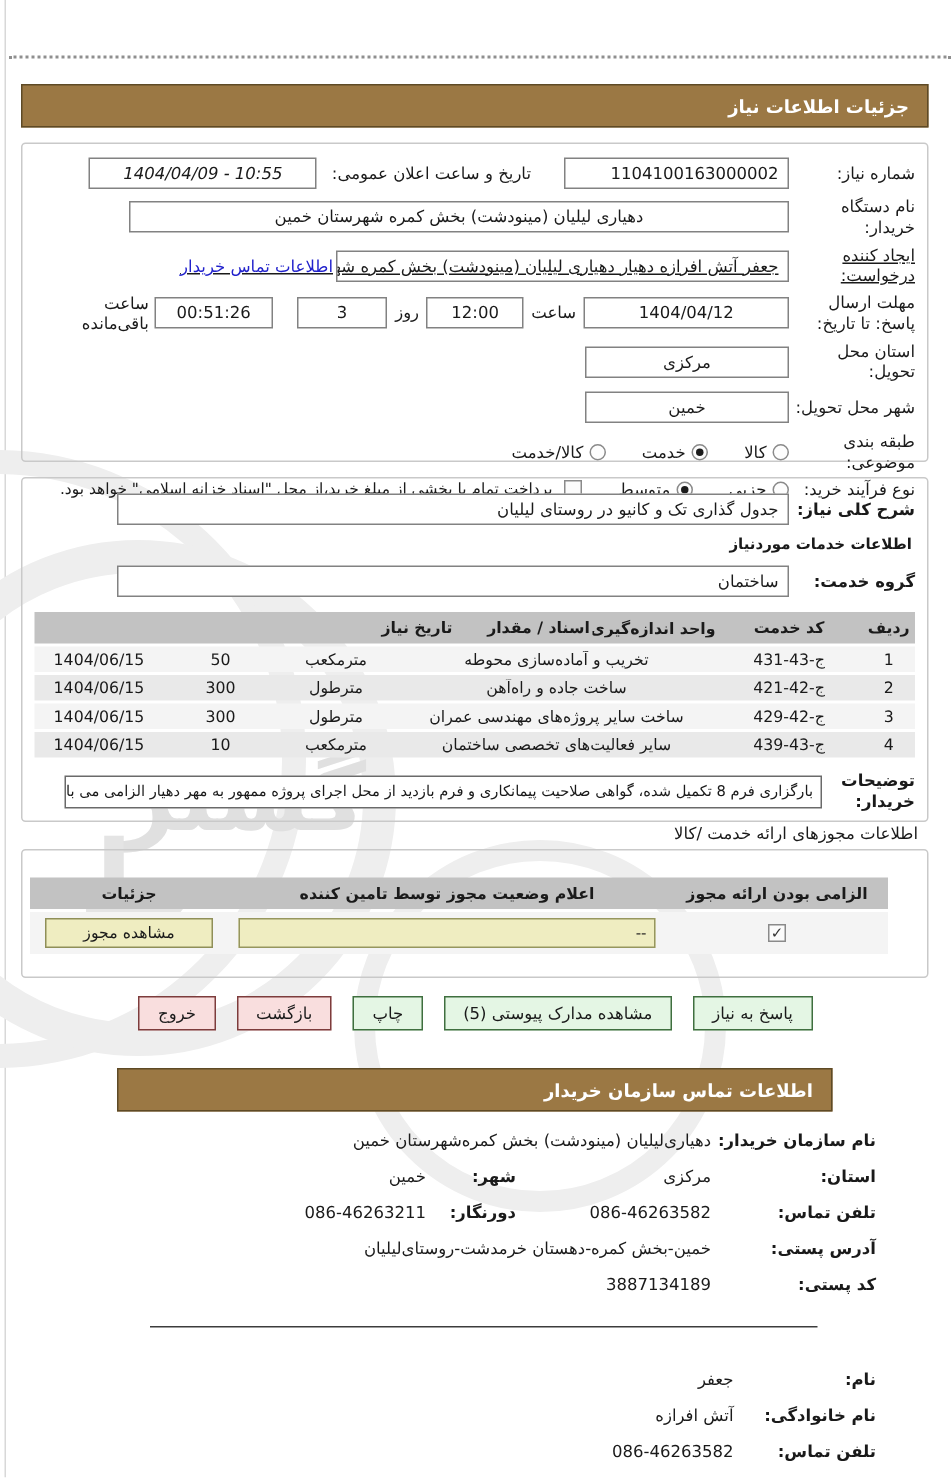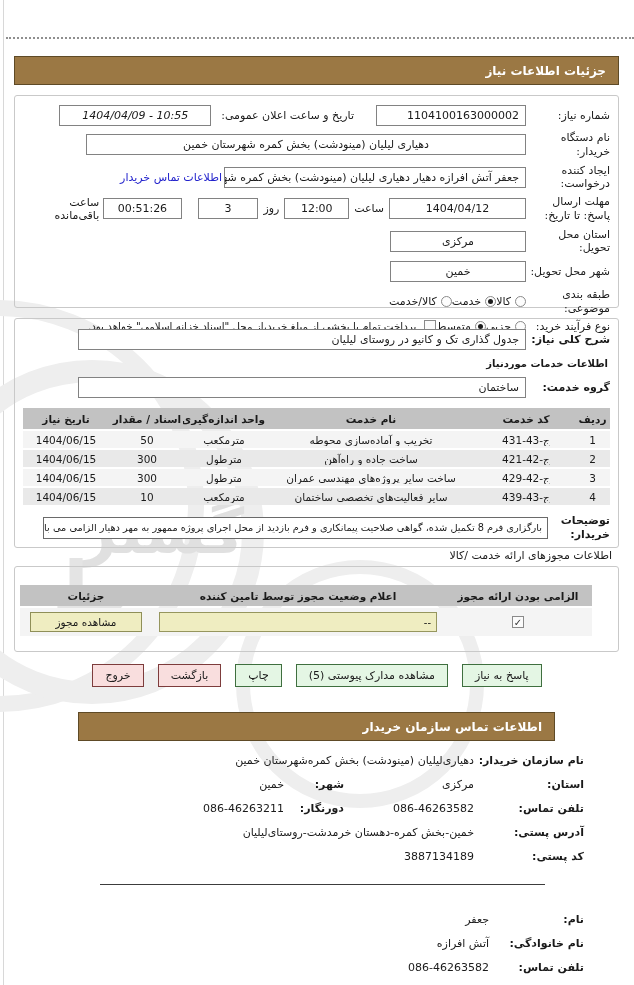--- a/index.html
+++ b/index.html
@@ -40,21 +40,21 @@
   .tbox{border:1px solid #828282;background:#ffffff;height:21px;box-sizing:border-box;
         display:flex;align-items:center;font-size:11px;padding:0 6px;white-space:nowrap;overflow:hidden;}
   .tbox.center{justify-content:center;}
   .tbox.ltr{direction:ltr;}
   .link{color:#2222cc;font-size:11px;cursor:pointer;white-space:nowrap;}
 
   .radio{width:11px;height:11px;border:1px solid #8a8a8a;border-radius:50%;background:#fdfdfd;
          flex:none;box-sizing:border-box;}
   .radio.checked{display:flex;align-items:center;justify-content:center;}
   .radio.checked i{display:block;width:5px;height:5px;background:#1c1c1c;border-radius:50%;}
-  .opt{display:flex;align-items:center;gap:4px;}
+  .opt{display:flex;align-items:center;gap:4px;margin-left:24px;}
   .cb{width:12px;height:12px;border:1px solid #8a8a8a;background:#fbfbfb;flex:none;
       display:flex;align-items:center;justify-content:center;font-size:10px;box-sizing:border-box;}
   .cb.checked::before{content:"✓";color:#333;}
 
   .heading{font-weight:bold;font-size:10px;margin:8px 2px 8px 0;}
 
   
   .tbl{margin-top:10px;}
   .t-head,.t-row{display:flex;align-items:center;}
   .t-head{background:#c2c2c2;height:21px;font-weight:bold;font-size:10.5px;}
@@ -128,21 +128,21 @@
       </div>
     </div>
 
     <div class="frow">
       <span class="flabel">نام دستگاه خریدار:</span>
       <div class="tbox center" style="width:440px;">
         <span>دهیاری لیلیان (مینودشت) بخش کمره شهرستان خمین</span>
       </div>
     </div>
 
-    <div class="frow" style="margin-bottom:4px;">
+    <div class="frow" style="margin-bottom:4px;text-decoration:underline;">
       <span class="flabel">ایجاد کننده درخواست:</span>
       <div class="tbox" style="width:302px;">
         <span>جعفر آتش افرازه دهیار دهیاری لیلیان (مینودشت) بخش کمره شهرستان خمین</span>
       </div>
       <span class="link" style="margin-right:2px;">اطلاعات تماس خریدار</span>
     </div>
 
     <div class="frow">
       <span class="flabel">مهلت ارسال پاسخ: تا تاریخ:</span>
       <div class="tbox ltr center" style="width:140px;">
@@ -227,21 +227,20 @@
       <span class="flabel b">گروه خدمت:</span>
       <div class="tbox" style="width:448px;">
         <span>ساختمان</span>
       </div>
     </div>
 
     <div class="tbl">
       <div class="t-head">
         <span class="tc c1">ردیف</span>
         <span class="tc c2">کد خدمت</span>
-        <span class="tc c3">نام خدمت</span>
         <span class="tc c4">واحد اندازه‌گیری</span>
         <span class="tc c5">اسناد / مقدار</span>
         <span class="tc c6">تاریخ نیاز</span>
       </div>
       <div class="t-row">
         <span class="tc c1">1</span>
         <span class="tc c2 code">431-43-ج</span>
         <span class="tc c3">تخریب و آماده‌سازی محوطه</span>
         <span class="tc c4">مترمکعب</span>
         <span class="tc c5">50</span>

